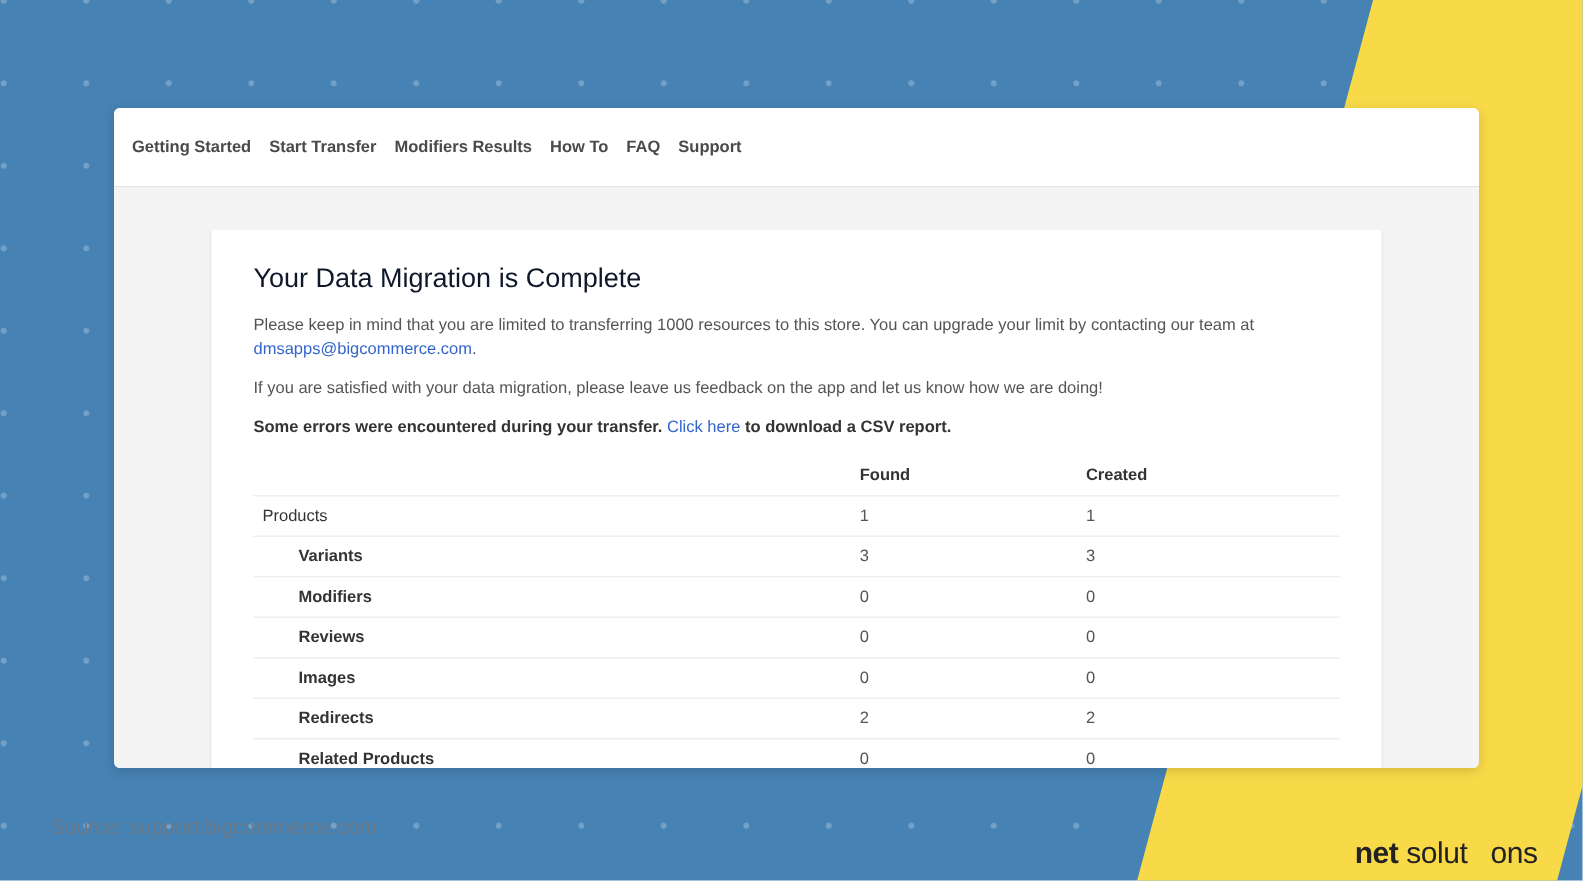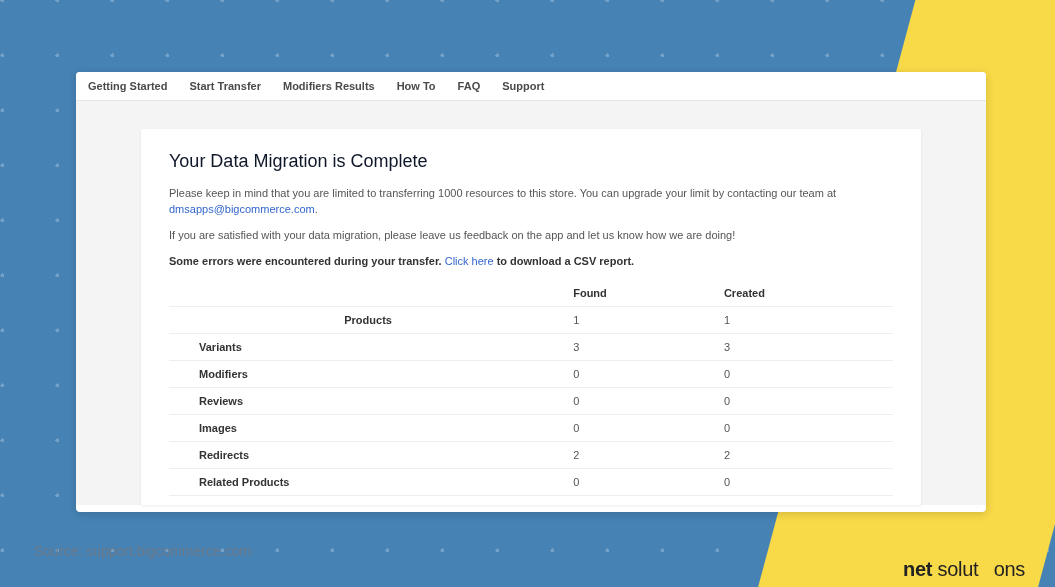--- a/index.html
+++ b/index.html
@@ -34,25 +34,25 @@
       left: 76px;
       width: 910px;
       height: 440px;
       background: #fff;
       border-radius: 4px;
       box-shadow: 0 2px 8px rgba(0,0,0,0.15);
       z-index: 2;
       overflow: hidden;
     }
     .nav-bar {
-      padding: 8px 12px;
+      padding: 20px 12px;
       border-bottom: 1px solid #e5e5e5;
       background: #fff;
       display: flex;
-      gap: 22px;
+      gap: 12px;
     }
     .nav-item {
       font-size: 11px;
       font-weight: bold;
       color: #4a4a4a;
       cursor: pointer;
       white-space: nowrap;
     }
     .app-body {
       background: #f4f4f4;
@@ -88,21 +88,21 @@
       margin-top: 8px;
       font-size: 11px;
     }
     th, td {
       text-align: left;
       padding: 7px 6px;
       border-bottom: 1px solid #eee;
     }
     th { font-weight: bold; color: #333; }
     th:first-child, td:first-child { width: 55%; }
-    .row-main td:first-child { font-weight: bold; color: #333; text-align: center; }
+    .row-main td:first-child { font-weight: normal; color: #333; }
     .row-sub td:first-child { padding-left: 30px; font-weight: bold; color: #333; }
     .source-label {
       position: absolute;
       left: 34px;
       bottom: 28px;
       font-size: 14px;
       color: #6b7a8a;
       z-index: 3;
     }
     .brand-logo {

